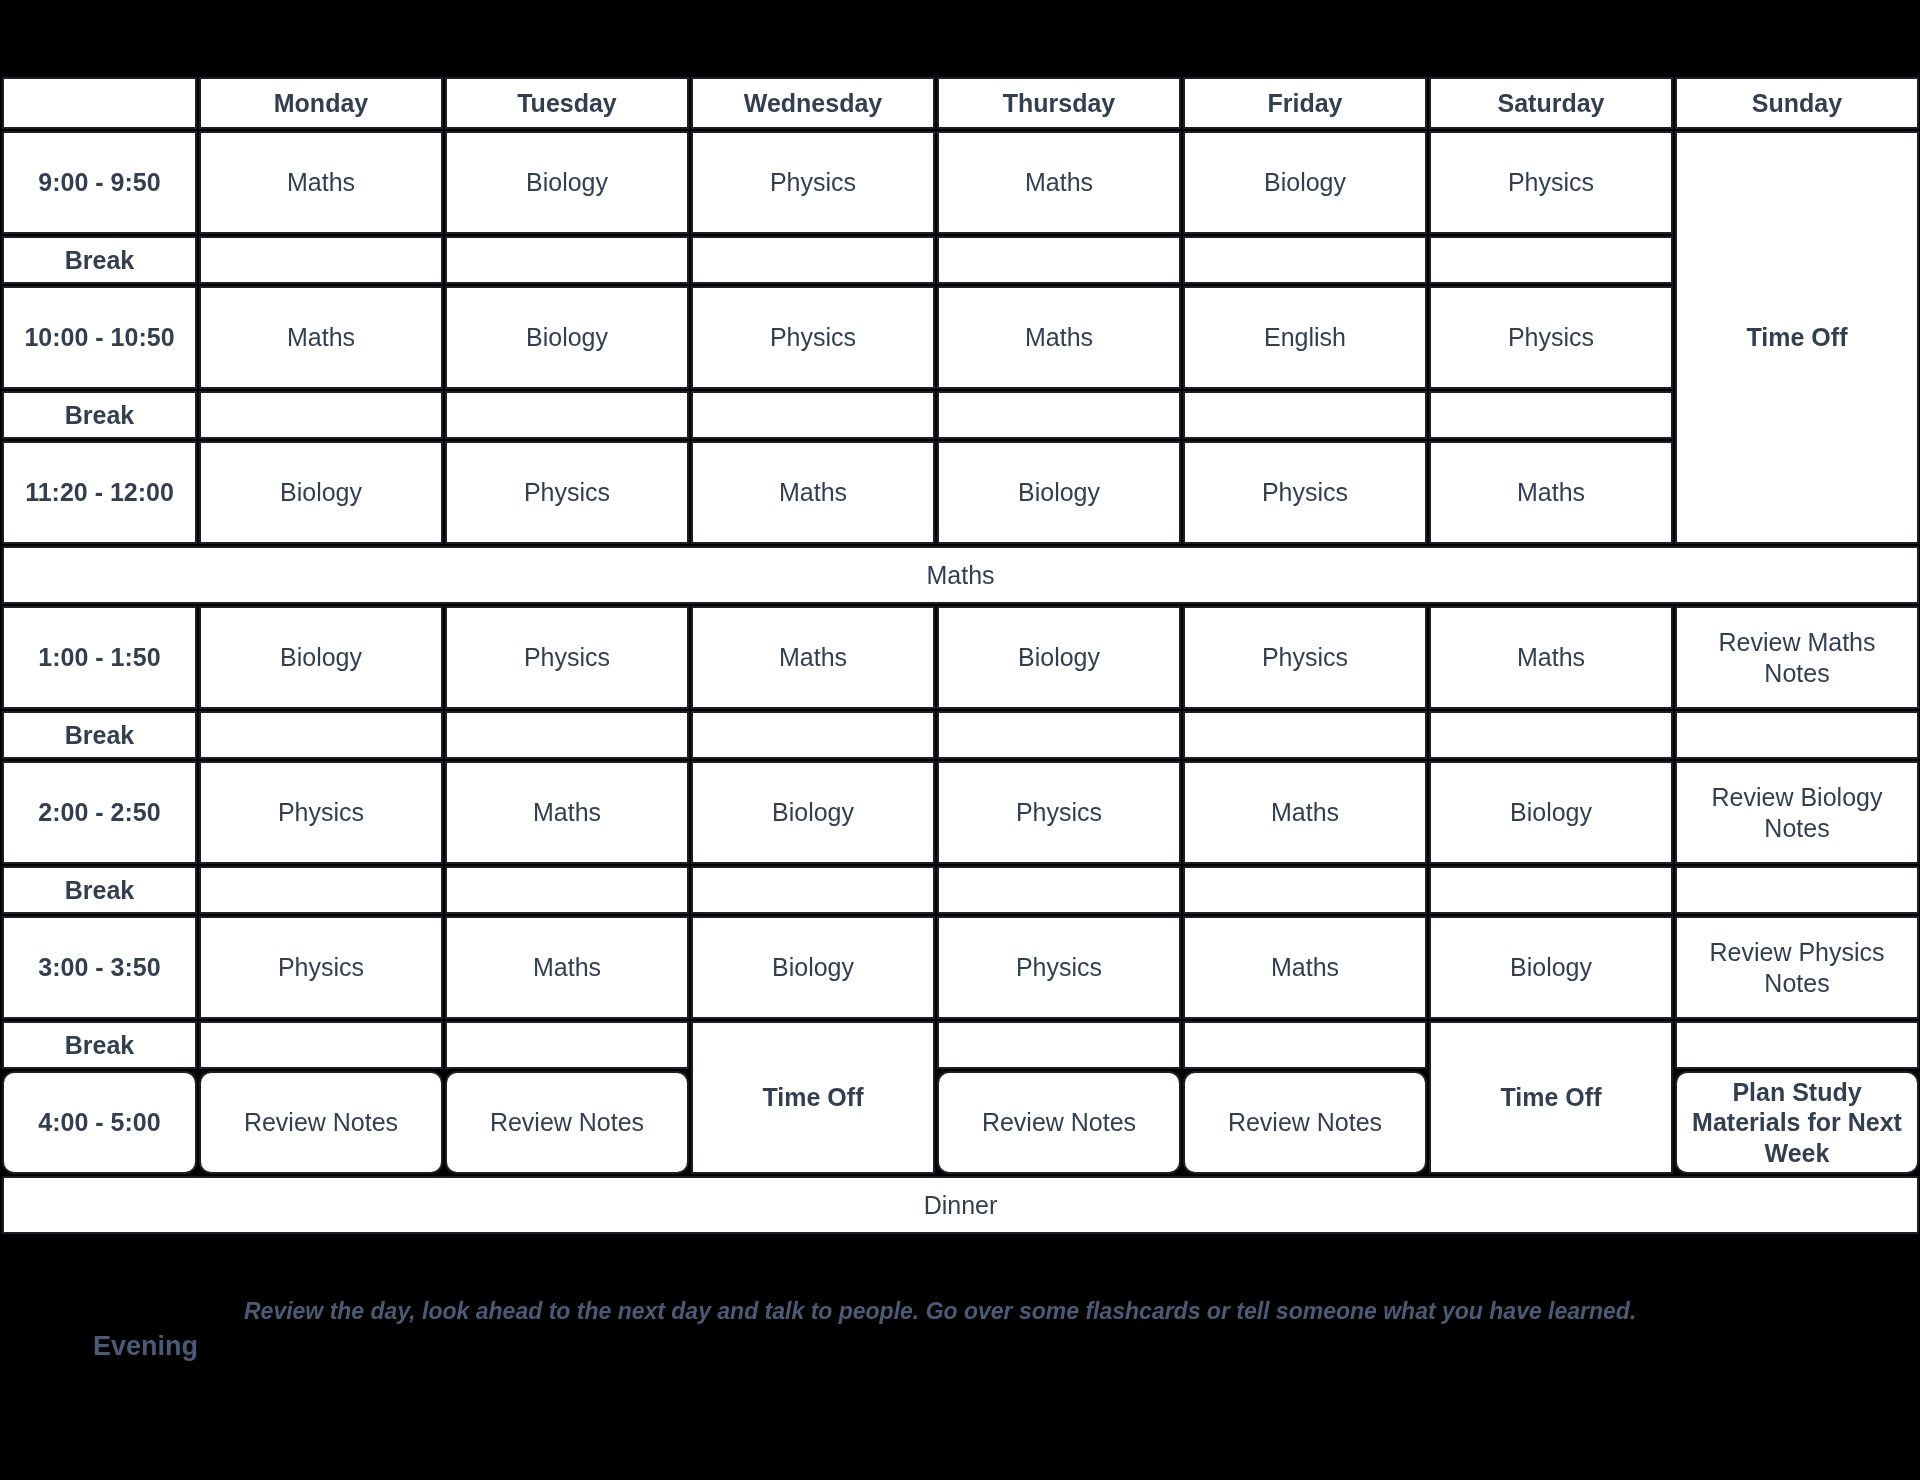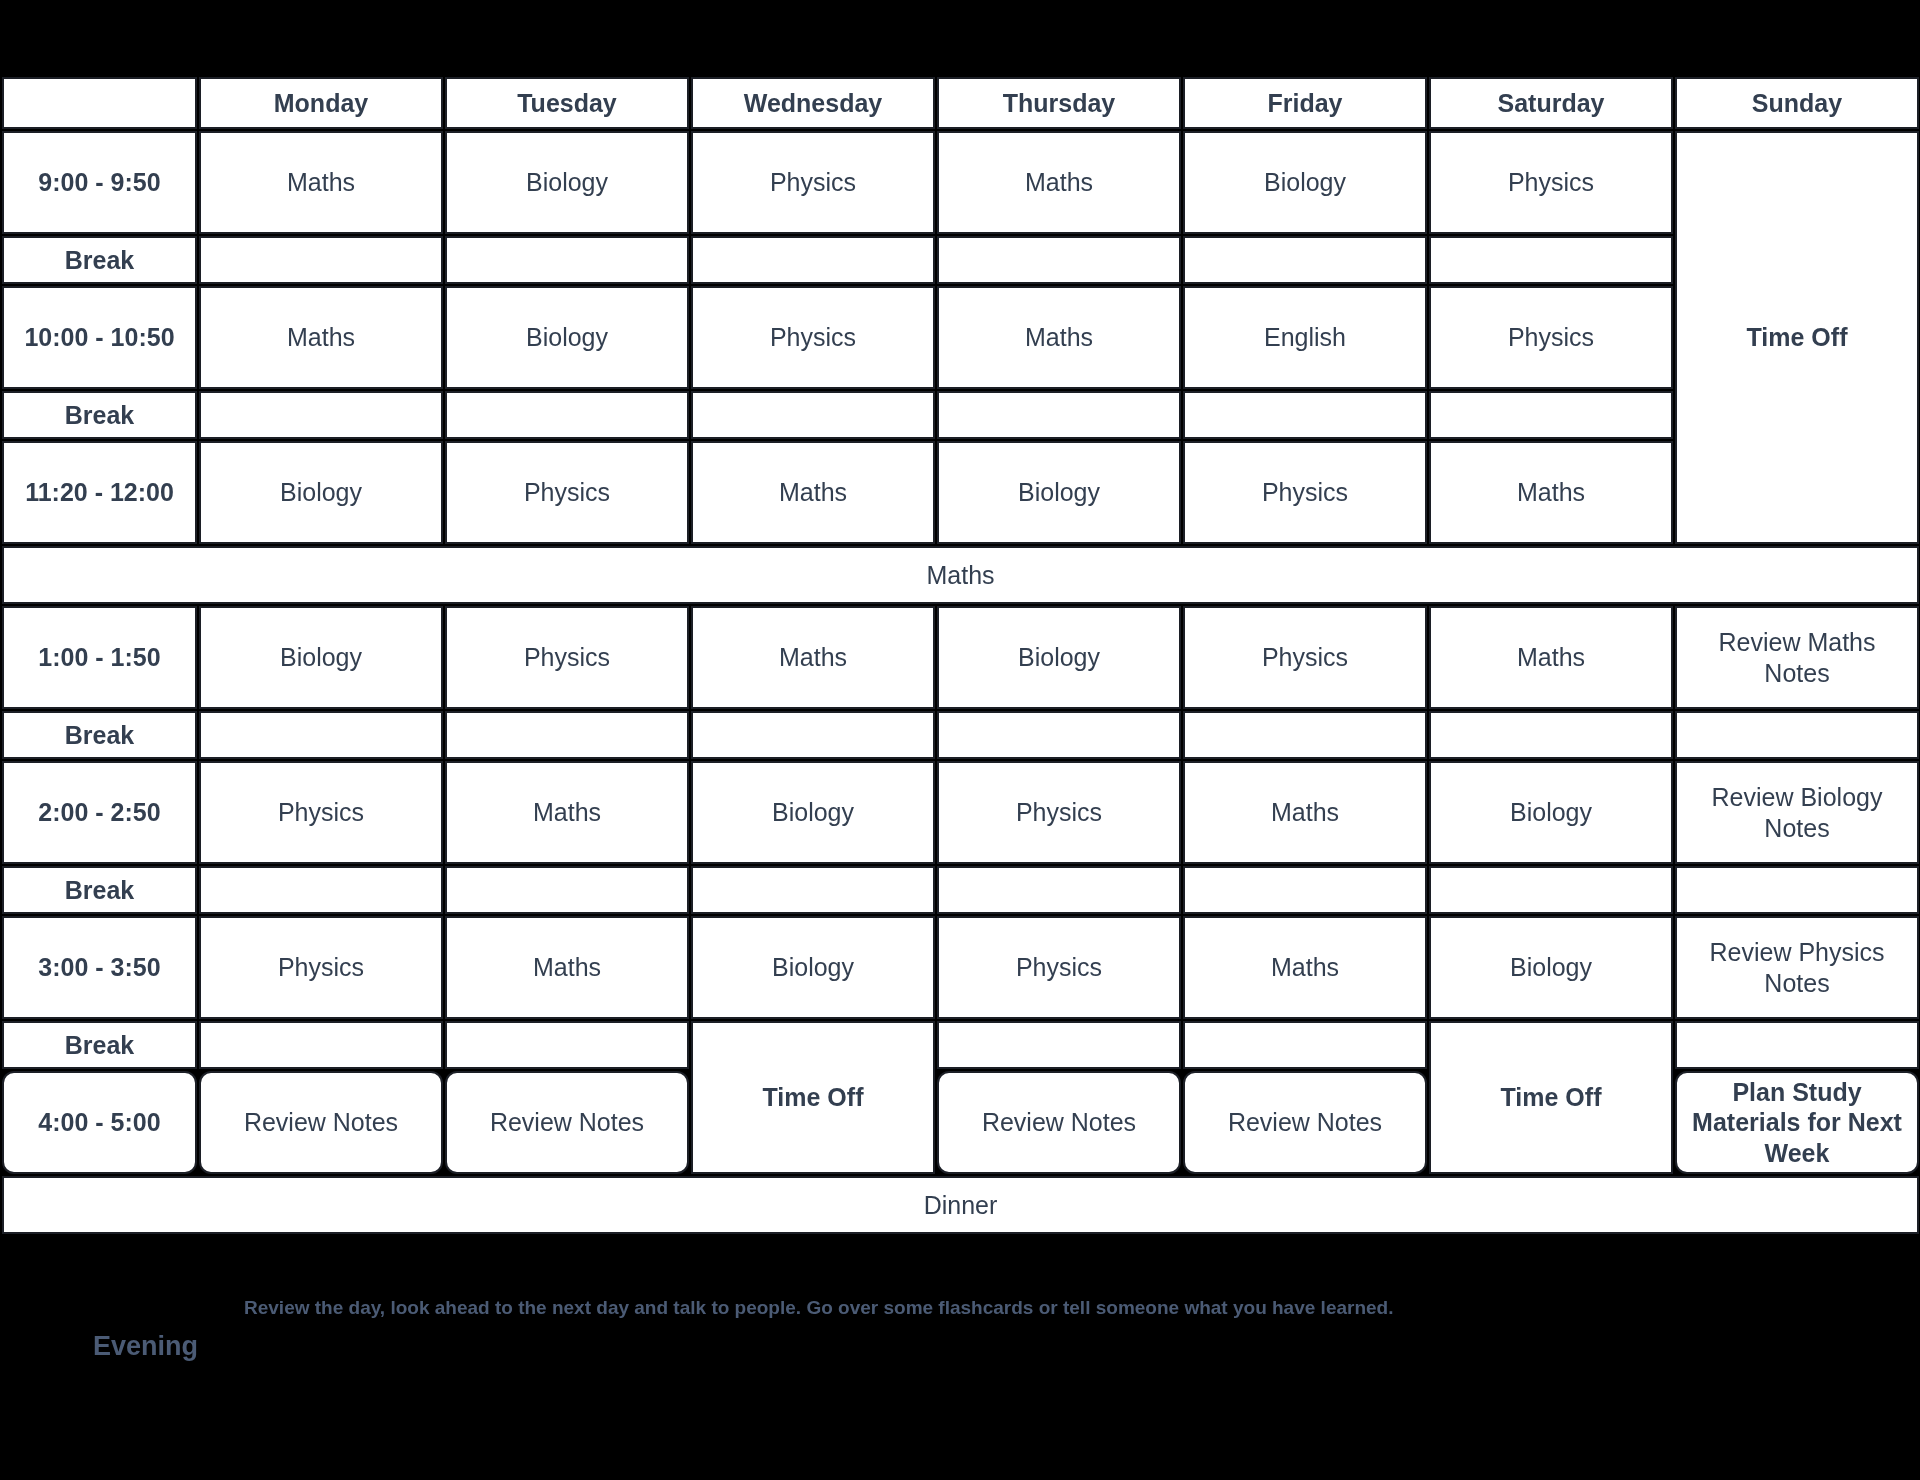--- a/index.html
+++ b/index.html
@@ -105,25 +105,26 @@
     font-weight:bold;
     font-size:27px;
     color:#4b5b75;
     padding-top:36px;
     flex:0 0 197px;
     padding-left:47px;
   }
   #evening .ev-text{
     flex:1;
     font-weight:bold;
-    font-size:19px;
+    font-size:23px;
     color:#4b5b75;
     line-height:1.42;
     padding-right:60px;
     text-align:left;
+    font-style:italic;
   }
 </style>
 </head>
 <body>
 
 <div id="sheet">
 
   <table class="tt">
     <colgroup>
       <col class="timecol">

